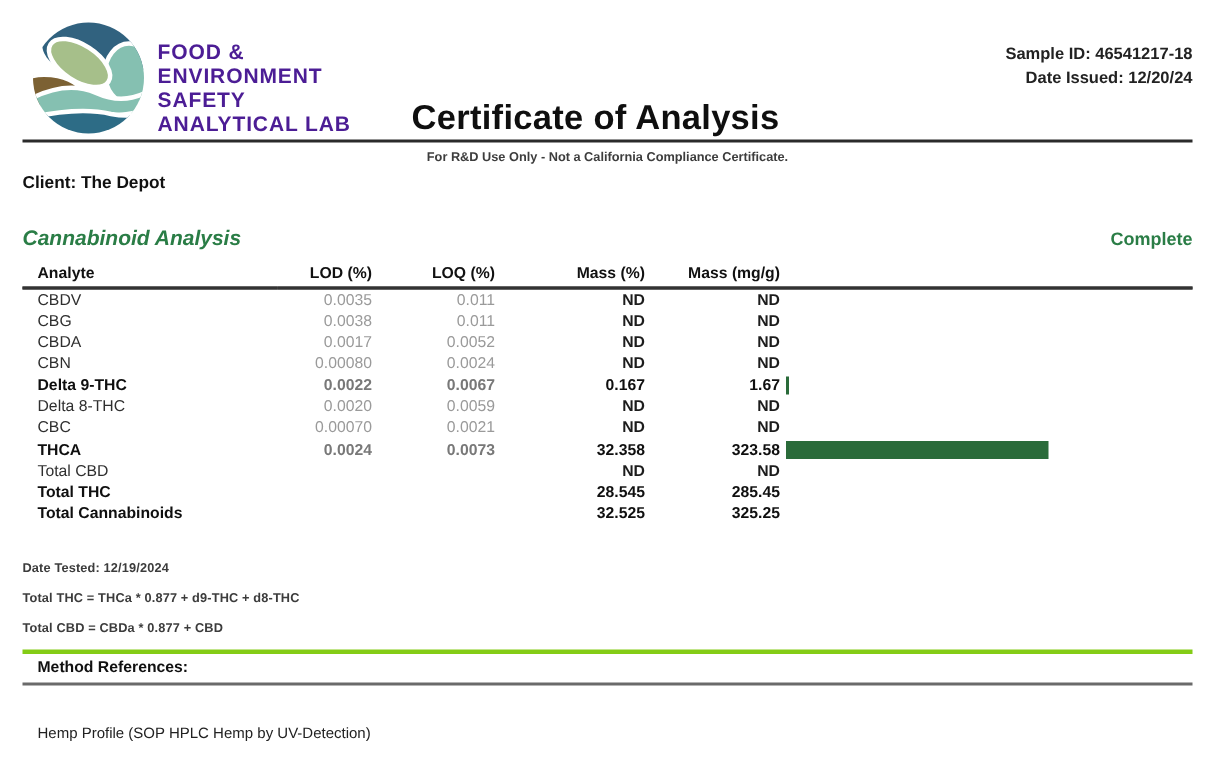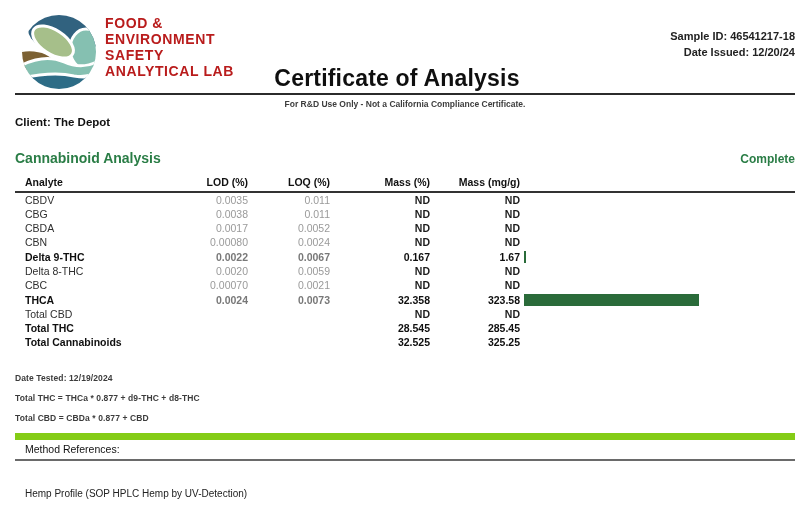--- a/index.html
+++ b/index.html
@@ -7,32 +7,32 @@
     width:810px;height:520px;position:relative;overflow:hidden;
     font-family:"Liberation Sans", sans-serif;color:#1a1a1a;
     -webkit-font-smoothing:antialiased;
   }
   .page{padding:0 15px;}
 
   
   .header{position:relative;height:93px;border-bottom:2px solid #2b2b2b;}
   .brand{position:absolute;left:7px;top:15px;display:flex;gap:9px;align-items:flex-start;}
   .logo{width:74px;height:74px;display:block;}
-  .brand-name{font-size:14px;font-weight:bold;letter-spacing:0.6px;
-              color:#b91c1c;line-height:16px;text-transform:uppercase;}
+  .brand-name{margin-top:11px;font-size:14px;font-weight:bold;letter-spacing:0.6px;
+              color:#4c1d95;line-height:16px;text-transform:uppercase;}
   .meta{position:absolute;right:0;top:28px;text-align:right;font-size:11px;
         font-weight:bold;line-height:16px;color:#222;}
   .title{position:absolute;left:0;right:16px;bottom:1px;margin:0;text-align:center;
          font-size:23px;font-weight:bold;color:#0f0f0f;letter-spacing:0.2px;}
 
   .subtitle{text-align:center;font-size:8.5px;color:#3d3d3d;padding-top:4px;font-weight:bold;}
   .client{margin-top:7px;font-weight:bold;font-size:11.5px;color:#111;}
 
   .section-row{display:flex;justify-content:space-between;align-items:baseline;margin-top:22px;}
-  .section-title{font-size:14px;font-weight:bold;}
+  .section-title{font-size:14px;font-weight:bold;font-style:italic;}
   .section-status{font-size:12px;font-weight:bold;}
 
   
   table{width:100%;border-collapse:collapse;table-layout:fixed;margin-top:10px;}
   col.c1{width:170px}col.c2{width:63px}col.c3{width:82px}
   col.c4{width:100px}col.c5{width:90px}col.c6{width:275px}
   thead th{font-size:10.5px;font-weight:bold;text-align:right;color:#111;
            padding:0 0 3px 0;border-bottom:2px solid #333;line-height:1.15;margin-top:41px;}
   thead th.left{text-align:left;padding-left:10px;}
   tbody td{font-size:10.5px;line-height:1.05;padding:2px 0 1px 0;vertical-align:middle;}
@@ -42,22 +42,22 @@
   td.mass{font-weight:bold;color:#1c1c1c;}
   tr.bold-row td.analyte{font-weight:bold;color:#0f0f0f;}
   tr.bold-row td.lod,tr.bold-row td.loq{font-weight:bold;color:#787878;}
   tr.bold-row td.mass{color:#0f0f0f;}
   td.barcell{padding-left:4px;}
   .bar{height:12px;border-radius:0;}
 
   
   .notes{margin-top:24px;}
   .note{font-size:8.5px;font-weight:bold;color:#3c3c3c;margin-bottom:10px;letter-spacing:0.1px;}
-  .method-bar{margin-top:2px;border-top:7px solid #84cc16;border-bottom:2px solid #6a6a6a;
-              font-size:10.5px;font-weight:normal;color:#111;padding:3px 10px 4px 10px;}
+  .method-bar{margin-top:2px;border-top:3px solid #84cc16;border-bottom:2px solid #6a6a6a;
+              font-size:10.5px;font-weight:bold;color:#111;padding:3px 10px 4px 10px;}
   .method-item{margin-top:27px;padding-left:10px;font-size:10px;color:#222;}
 </style>
 </head>
 <body>
 
 <div class="page">
 
   <header class="header">
     <div class="brand">
       <svg class="logo" viewBox="0 0 74 74" aria-hidden="true">

